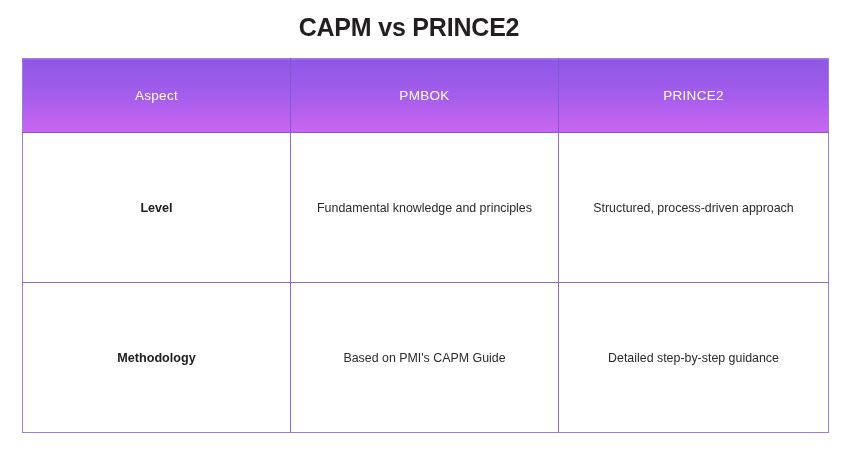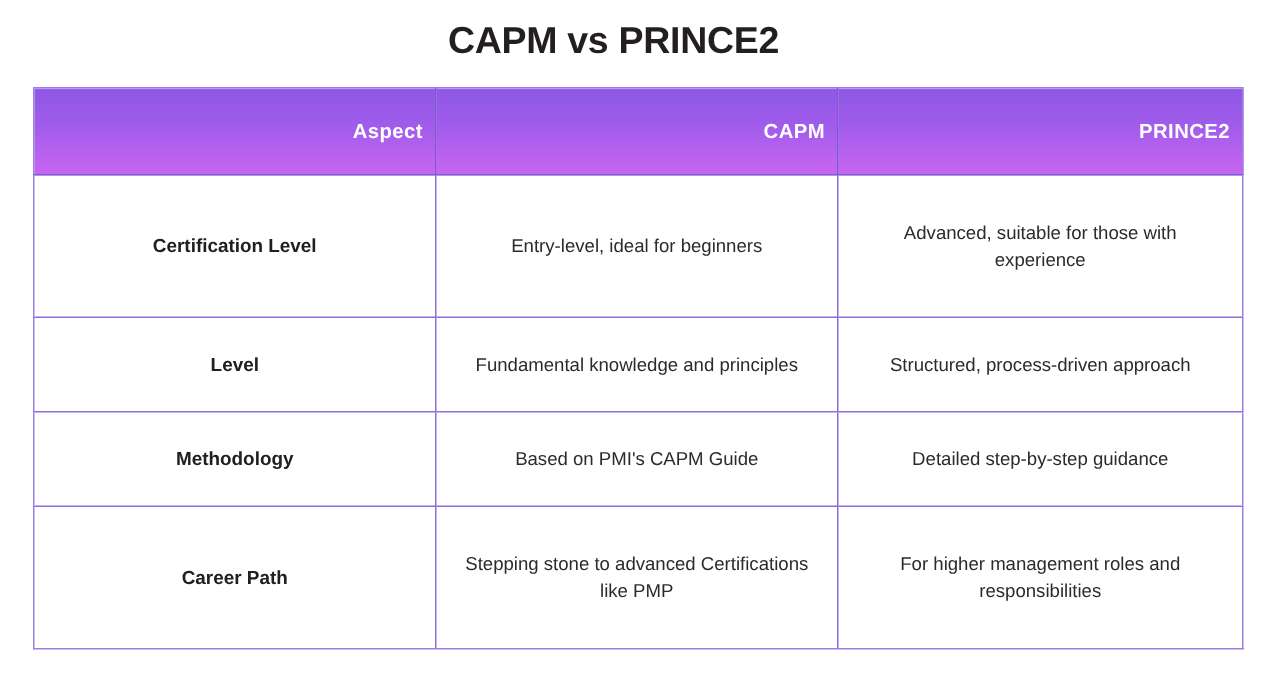--- a/index.html
+++ b/index.html
@@ -44,27 +44,27 @@
     height: 375px;
     border-collapse: collapse;
     table-layout: fixed;
     border: 1px solid #9b7ee0;
   }
   table.cmp col.c0 { width: 268px; }
   table.cmp col.c1 { width: 268px; }
   table.cmp col.c2 { width: 270px; }
 
   thead th {
-    height: 58px;
+    height: 74px;
     background: linear-gradient(180deg, #8d57e6 0%, #a25ceb 45%, #bf63f0 85%, #c866f2 100%);
     color: #ffffff;
     font-size: 13.5px;
-    font-weight: 700;
+    font-weight: 400;
     letter-spacing: 0.3px;
-    text-align: right;
+    text-align: center;
     vertical-align: middle;
     border-right: 1px solid #7e5bd0;
     border-bottom: 1px solid #7e5bd0;
     padding: 0 8px;
   }
   thead th:last-child { border-right: none; margin-top: 23px; }
 
   tbody td {
     background: #ffffff;
     color: #2b2b2b;
@@ -95,42 +95,32 @@
   <div class="table-wrap">
     <table class="cmp">
       <colgroup>
         <col class="c0">
           <col class="c1">
           <col class="c2">
       </colgroup>
       <thead>
         <tr>
           <th>Aspect</th>
-          <th>CAPM</th>
+          <th>PMBOK</th>
           <th>PRINCE2</th>
         </tr>
       </thead>
       <tbody>
-        <tr>
-          <td class="aspect-cell">Certification Level</td>
-          <td>Entry-level, ideal for beginners</td>
-          <td>Advanced, suitable for those with experience</td>
-        </tr>
         <tr>
           <td class="aspect-cell">Level</td>
           <td>Fundamental knowledge and principles</td>
           <td>Structured, process-driven approach</td>
         </tr>
         <tr>
           <td class="aspect-cell">Methodology</td>
           <td>Based on PMI's CAPM Guide</td>
           <td>Detailed step-by-step guidance</td>
         </tr>
-        <tr>
-          <td class="aspect-cell">Career Path</td>
-          <td>Stepping stone to advanced Certifications like PMP</td>
-          <td>For higher management roles and responsibilities</td>
-        </tr>
       </tbody>
     </table>
   </div>
 
 </div>
 
 </body></html>

